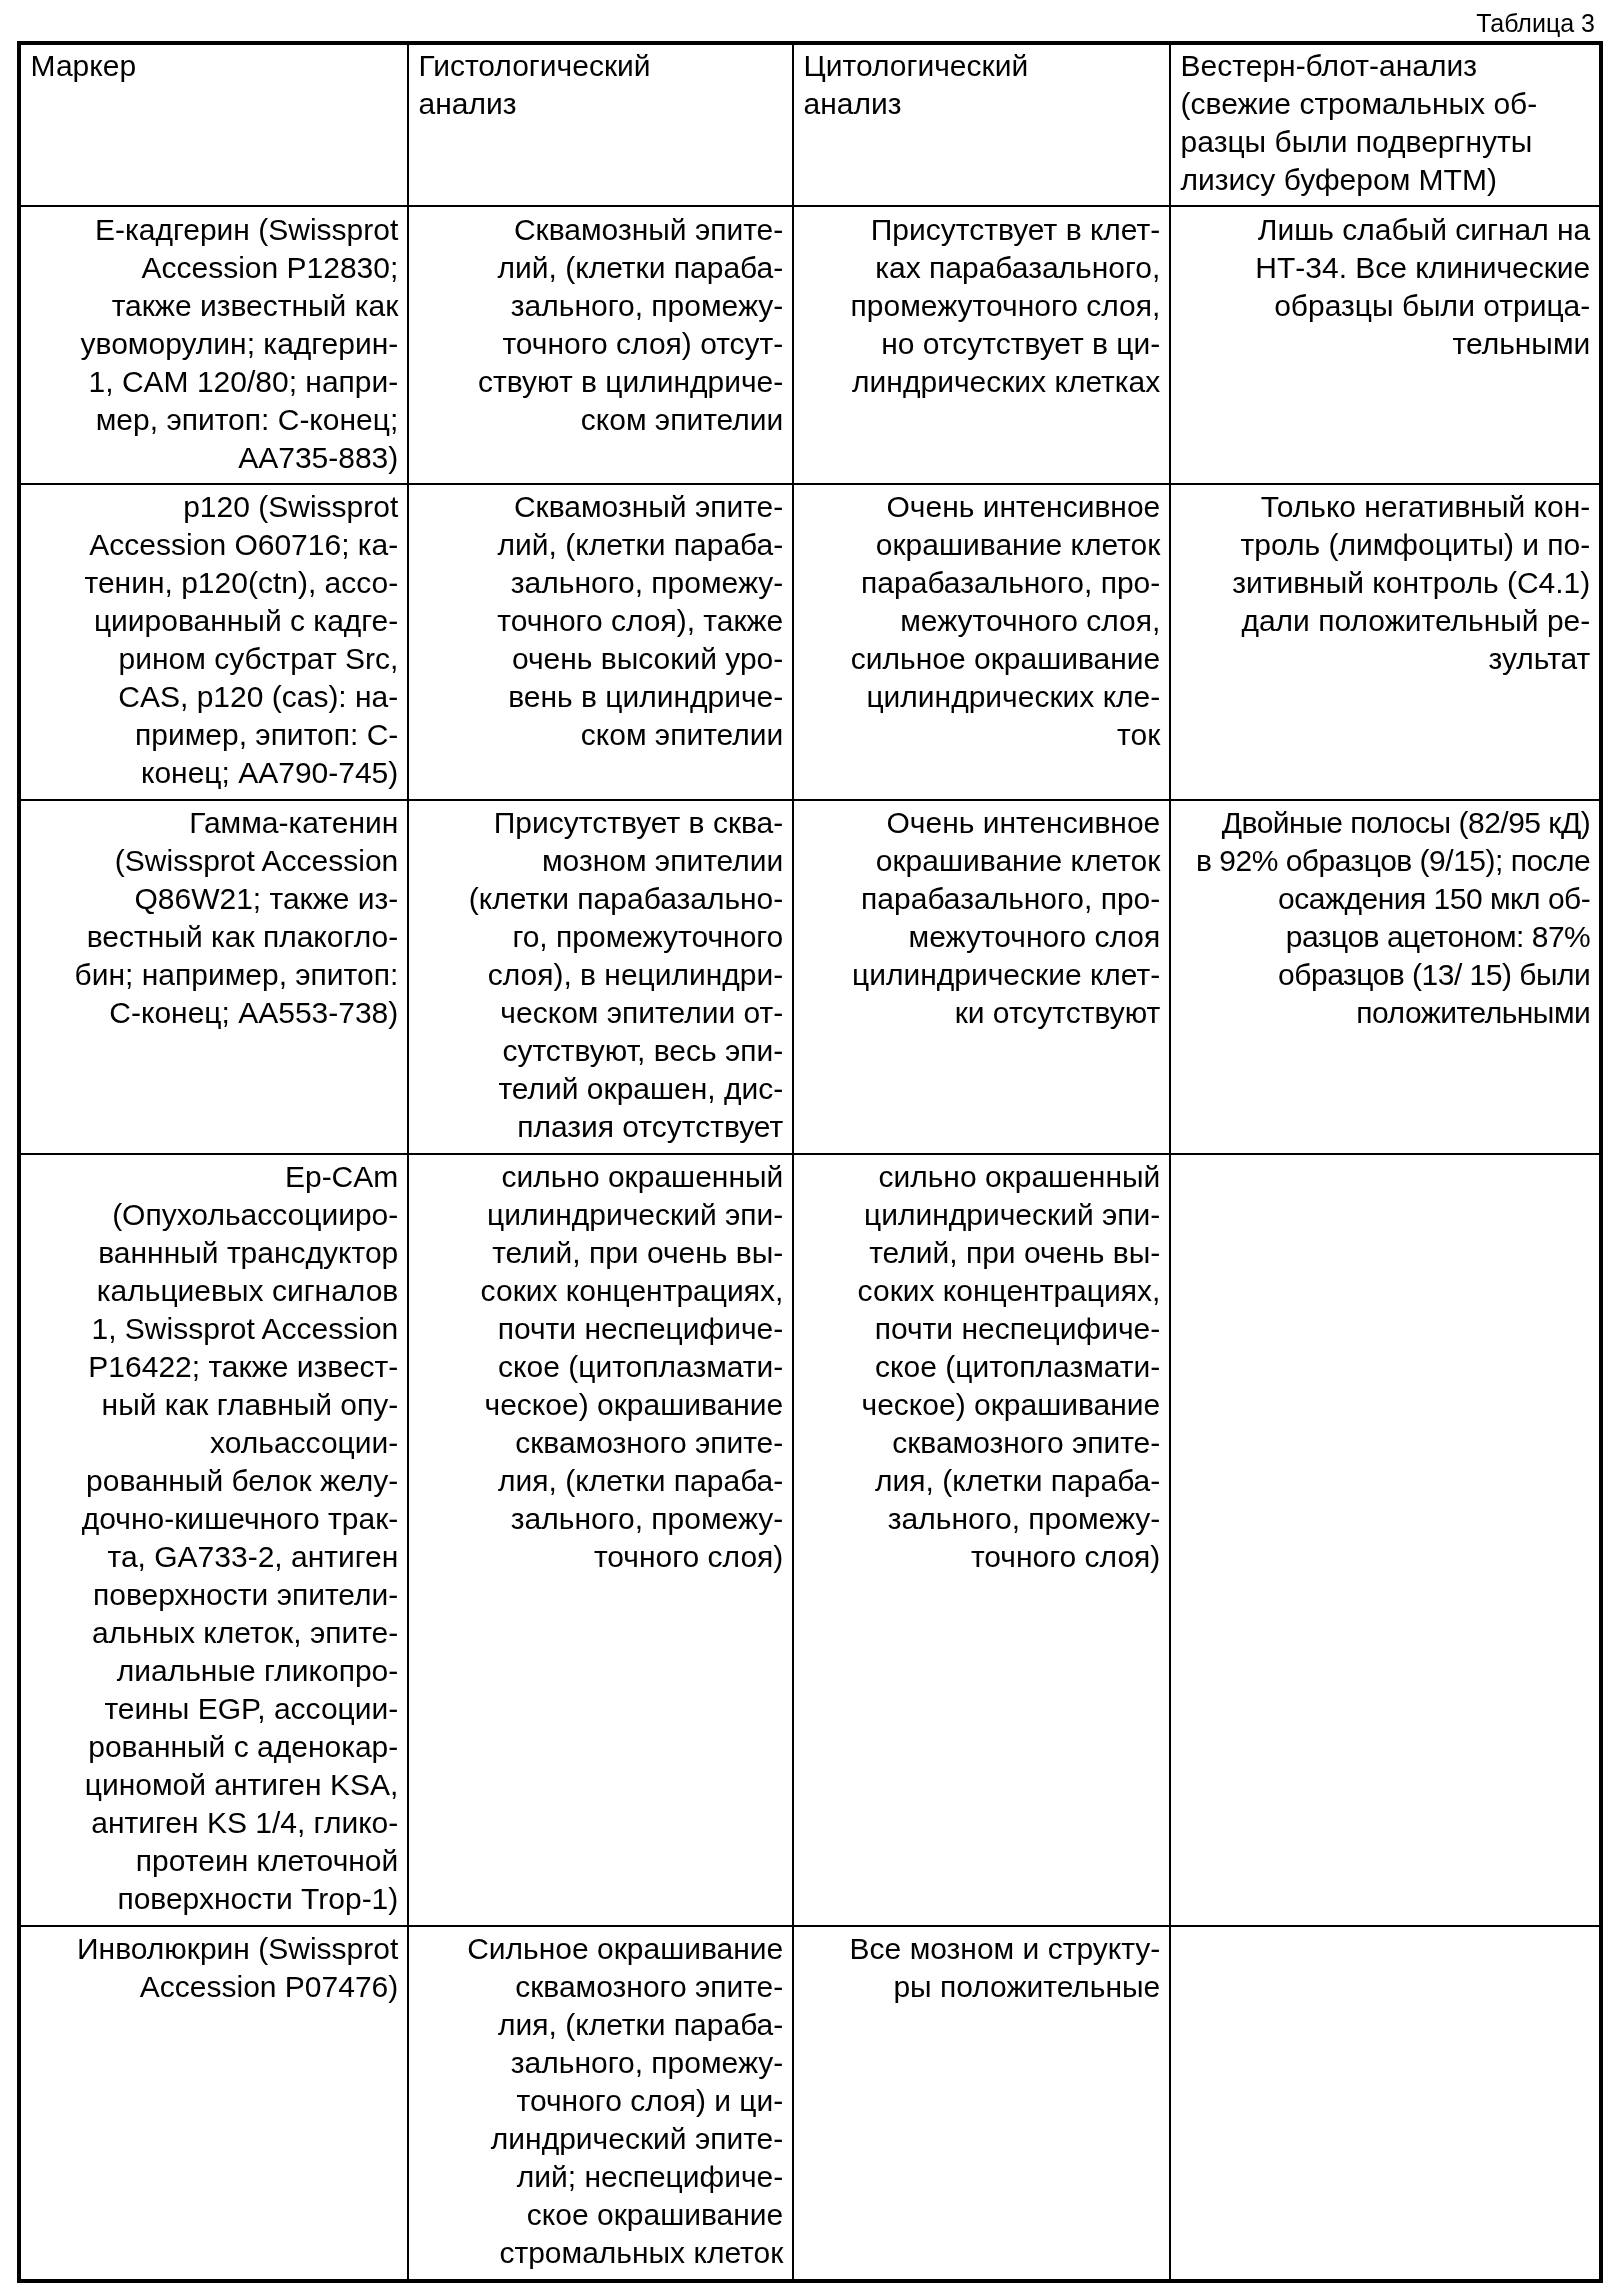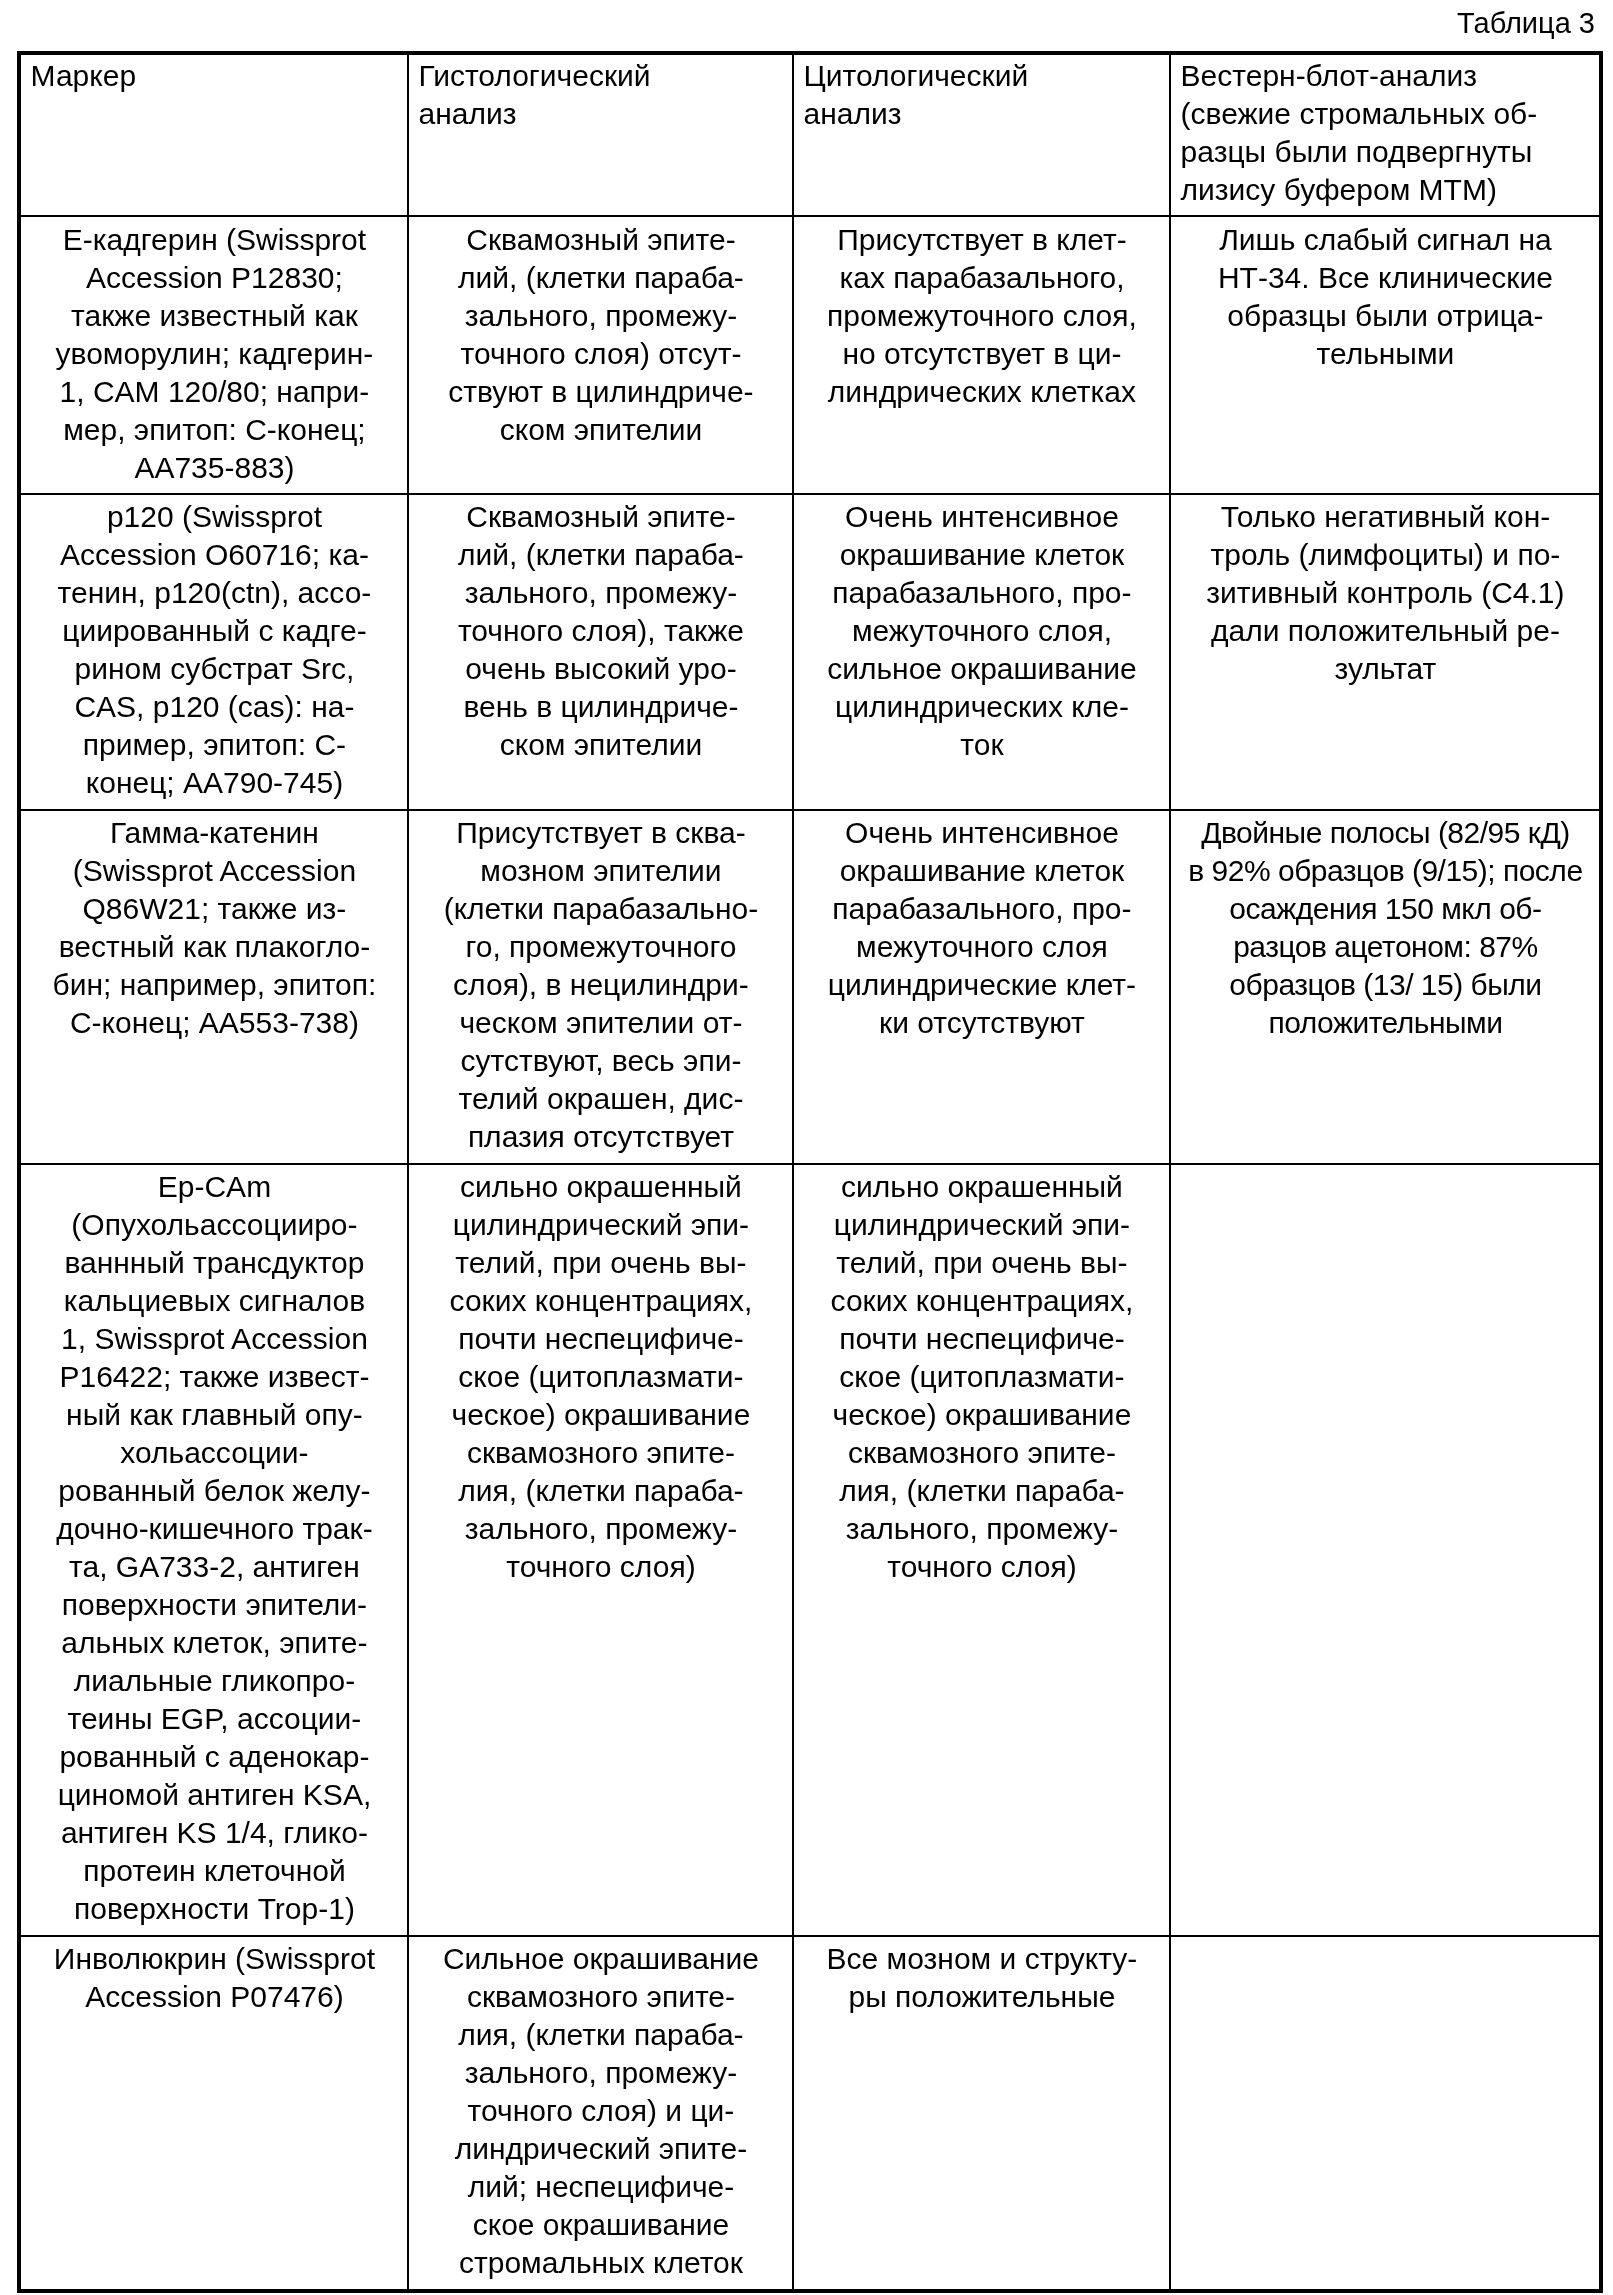--- a/index.html
+++ b/index.html
@@ -16,24 +16,24 @@
   }
   .page {
     width: 1613px;
     height: 2295px;
     box-sizing: border-box;
     padding-top: 5px;
     overflow: hidden;
   }
   .table-label {
     text-align: right;
-    font-size: 29px;
+    font-size: 25px;
     line-height: 36px;
     padding-right: 18px;
-    margin-bottom: 10px;
+    margin-bottom: 0;
   }
   table.data-table {
     border-collapse: collapse;
     table-layout: fixed;
     margin-left: 16.6px;
     width: 1582px;
     border: 4.1px solid #000;
   }
   col.c1 { width: 389px; }
   col.c2 { width: 385px; }
@@ -49,21 +49,21 @@
     white-space: pre-line;
     overflow: hidden;
     font-weight: normal;
   }
   th {
     text-align: left;
     padding-top: 1.7px;
     height: 162px;
   }
   td {
-    text-align: center;
+    text-align: right;
   }
   td.condensed {
     letter-spacing: -0.5px;
   }
 </style>
 </head>
 <body>
 
 <div class="page">
 

